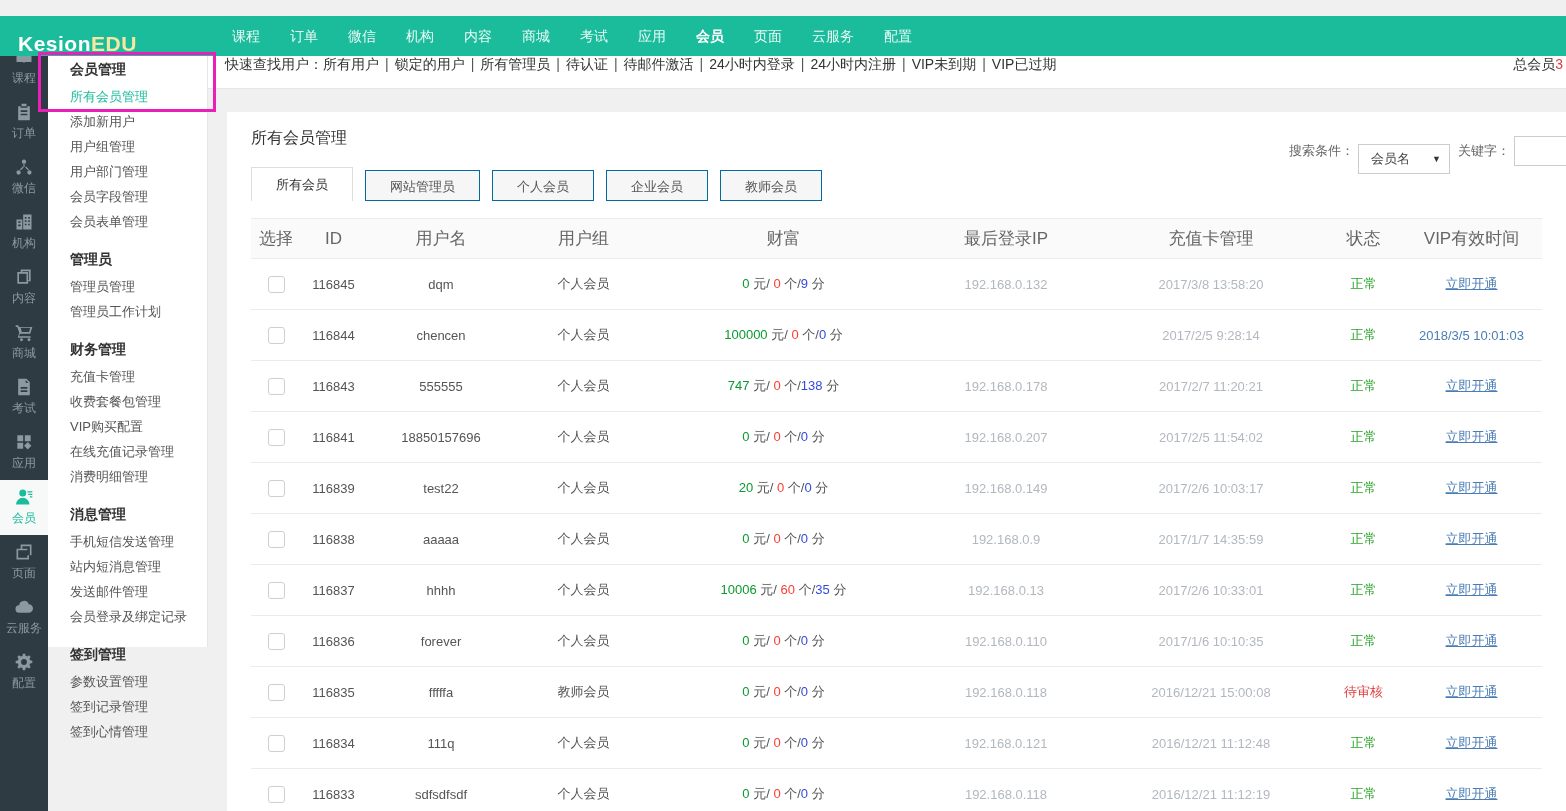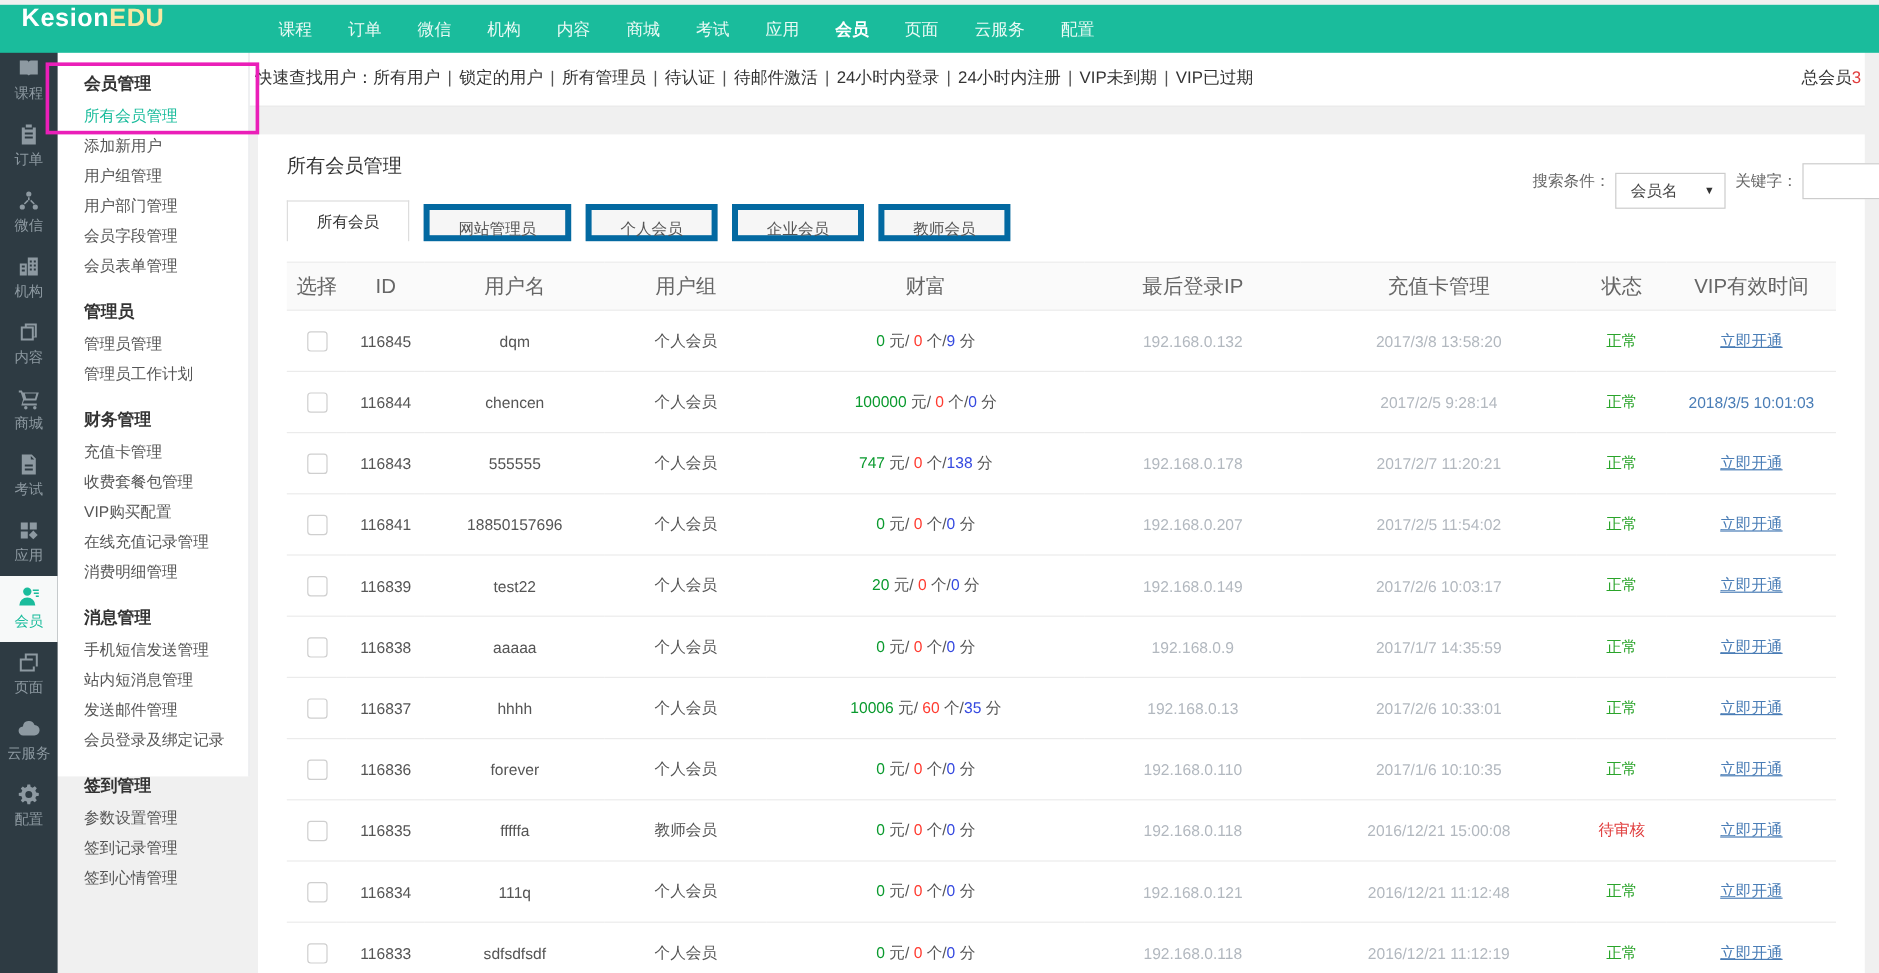--- a/index.html
+++ b/index.html
@@ -1,21 +1,21 @@
 <!DOCTYPE html>
 <html style="--accent: #1abc9c; --annotation: #ea1fb8; --money: #0a9a2e; --coupon: #ff3b30; --points: #3549e0; --status-normal: #2aa42a; --status-pending: #e03c3c; --link: #4a7db6; --muted: #b2b8bf;"><head>
 <meta charset="utf-8">
 <style>
   * { margin:0; padding:0; box-sizing:border-box; }
   html,body { width:1566px; height:811px; overflow:hidden;
     font-family:"Liberation Sans","DejaVu Sans",sans-serif; background:#f0f0f0; }
 
   
-  .topnav { position:absolute; left:0; top:4px; width:1566px; height:40px;
-    background:var(--accent,#1abc9c); display:flex; align-items:flex-start; z-index:5; }
+  .topnav { position:absolute; left:0; top:16px; width:1566px; height:40px;
+    background:var(--accent,#1abc9c); display:flex; align-items:flex-end; z-index:5; }
   .brand { padding-left:18px; width:217px; font-size:21px; font-weight:bold; letter-spacing:.5px; }
   .brand .b1 { color:#ffffff; }
   .brand .b2 { color:#f8e7a2; }
   .nav-items { display:flex; align-items:center; }
   .nav-item { color:#eafaf5; font-size:14px; padding:0 15px; height:40px; line-height:40px;
     text-decoration:none; cursor:pointer; }
   .nav-item.active { color:#fff; font-weight:bold; }
 
   
   .iconbar { position:absolute; left:0; top:40px; width:48px; height:771px;
@@ -34,21 +34,21 @@
   .menu-header.gap { margin-top:10px; }
   .menu-item { display:block; font-size:13px; color:#555; height:25px; line-height:25px;
     text-decoration:none; cursor:pointer; }
   .menu-item.active { color:var(--accent,#1abc9c); }
 
   
   .annotation-box { position:absolute; left:38px; top:52px; width:178px; height:60px;
     border:3px solid var(--annotation,#ea1fb8); z-index:10; pointer-events:none; }
 
   
-  .content { position:absolute; left:196px; top:40px; width:1358px; height:771px; }
+  .content { position:absolute; left:208px; top:40px; width:1358px; height:771px; }
   .filterbar { position:relative; height:49px; line-height:49px; background:#fff;
     border-bottom:1px solid #e6e6e6; padding-left:17px; font-size:14px; color:#333;
     white-space:nowrap; overflow:hidden; }
   .filterbar a { color:#333; text-decoration:none; cursor:pointer; }
   .filterbar .sep { color:#555; padding:0 6px; }
   .total { position:absolute; right:3px; top:0; color:#333; }
   .total .red { color:#e03c3c; }
 
   .card { position:absolute; left:19px; top:72px; width:1339px; height:720px;
     background:#fff; padding:16px 24px 0 24px; }
@@ -58,21 +58,21 @@
     color:#666; display:flex; align-items:center; }
   .select { display:inline-flex; justify-content:space-between; align-items:center;
     width:92px; height:30px; border:1px solid #ccc; background:#fff; margin:16px 8px 0 4px;
     padding:0 8px 0 12px; font-size:13px; color:#444; cursor:pointer; }
   .select .arrow { font-size:9px; color:#333; }
   .kw { width:120px; height:30px; border:1px solid #ccc; margin-left:4px; padding:0 6px;
     font-size:13px; outline:none; }
 
   .tabs { display:flex; gap:12px; align-items:flex-end; }
   .tab { height:31px; line-height:31px; padding:0 24px; background:#f6f6f6;
-    border:5px solid #0369a1; font-size:13px; color:#555; cursor:pointer; }
+    border:1px solid #0369a1; font-size:13px; color:#555; cursor:pointer; }
   .tab.active { height:34px; line-height:33px; background:#fff; border:1px solid #ddd;
     border-bottom:none; color:#333; }
 
   table { width:1291px; table-layout:fixed; border-collapse:collapse; margin-top:17px; }
   thead th { height:40px; background:#fafafa; border-top:1px solid #ececec;
     border-bottom:1px solid #ececec; font-size:17px; font-weight:normal; color:#666;
     text-align:center; }
   tbody td { height:51px; border-bottom:1px solid #ebebeb; font-size:13px; color:#555;
     text-align:center; white-space:nowrap; overflow:hidden; }
   td.muted { color:var(--muted,#b2b8bf); }

